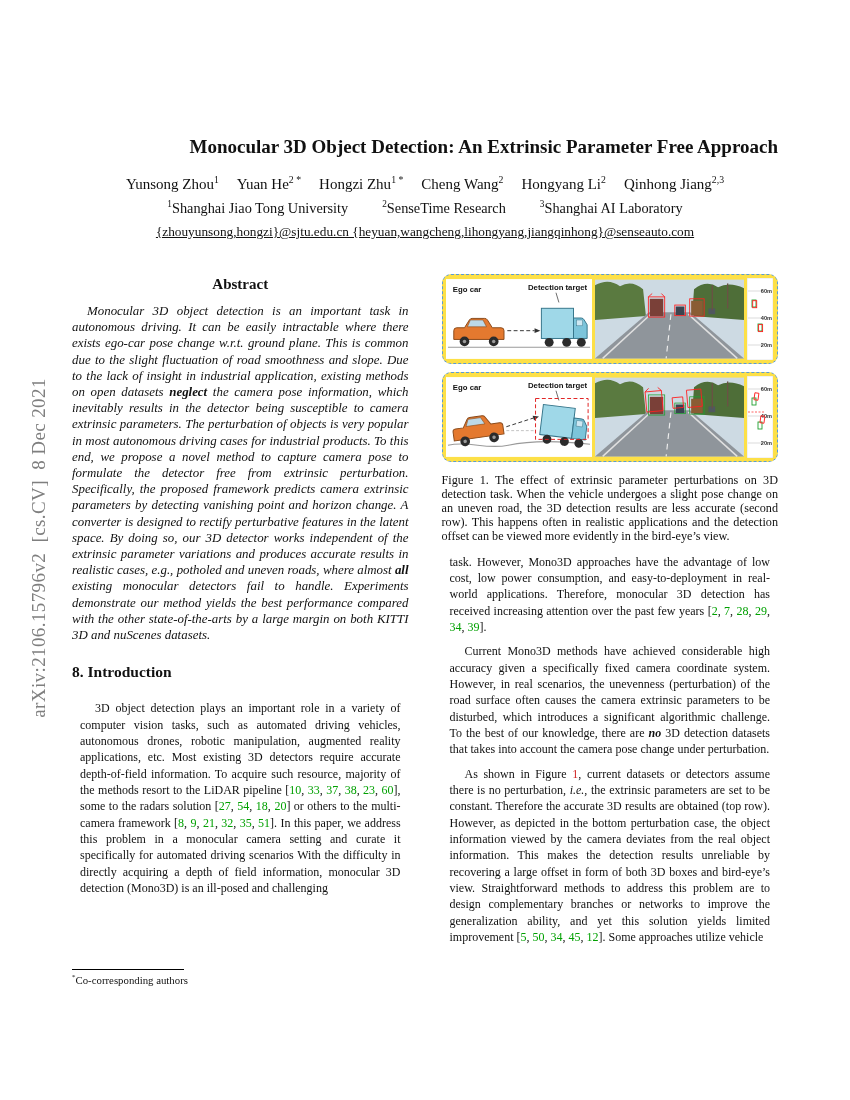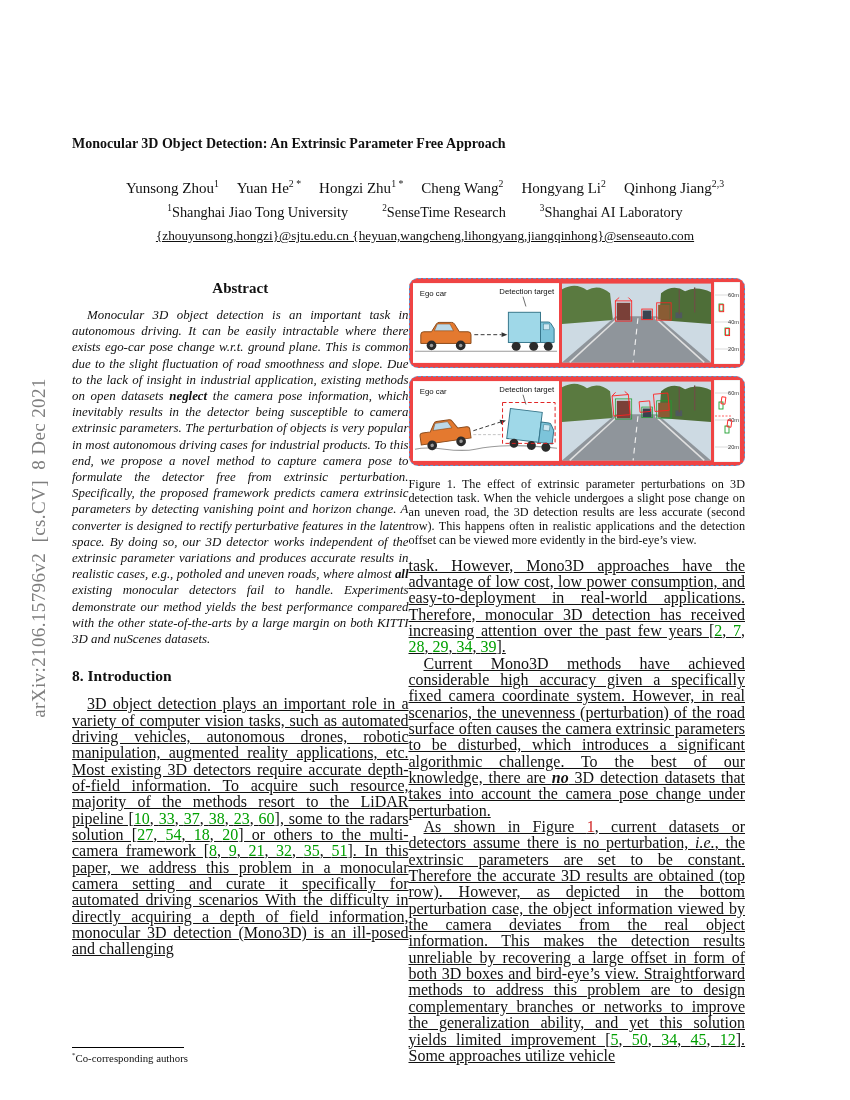--- a/index.html
+++ b/index.html
@@ -7,54 +7,54 @@
   body { width: 850px; height: 1100px; position: relative; overflow: hidden;
          font-family: "Liberation Serif", serif; color: #111; }
   .page { position: relative; width: 850px; height: 1100px; padding: 136px 72px 30px 72px; }
 
   
   .arxiv-stamp { position: absolute; left: 39px; top: 548px;
     transform: translate(-50%, -50%) rotate(-90deg);
     white-space: pre; font-size: 19px; color: #7f7f7f; letter-spacing: .4px; }
 
   
-  .title { text-align: left; font-size: 14px; font-weight: bold; margin: 0 0 28px 0; }
+  .title { text-align: right; font-size: 19px; font-weight: bold; margin: 0 0 18px 0; }
   .authors { text-align: center; font-size: 15px; margin-bottom: 7px; }
   .authors .author { margin: 8px 9px; white-space: nowrap; }
   .affils { text-align: center; font-size: 14.3px; margin-bottom: 7px; }
   .affils .affil { margin: 0 17px; white-space: nowrap; }
   sup, .s-sup { vertical-align: super; font-size: 0.65em; line-height: 0; }
   .emails { text-align: center; font-size: 13.3px; text-decoration: underline; }
 
   
-  .columns { display: flex; margin-top: 34px; min-height: 712px; }
+  .columns { display: flex; gap: 33px; margin-top: 34px; min-height: 712px; }
   .col { width: 336.5px; text-align: justify; }
   .col-left { display: flex; flex-direction: column; }
 
   .abstract-heading { text-align: center; font-size: 15px; font-weight: bold; margin: 2px 0 10px 0; }
   .abstract-body { font-style: italic; font-size: 12.9px; line-height: 16.2px; margin: 0; text-indent: 15px; }
   .section-heading { font-size: 15.5px; font-weight: bold; margin: 20px 0 11px 0; text-align: left; }
-  .body-par { font-size: 16px; line-height: 16.35px; margin: 0; text-decoration: underline; }
+  .body-par { font-size: 12px; line-height: 16.35px; margin: 8px; }
   .indent { text-indent: 15px; }
 
   .footnote { margin-top: auto; padding-top: 14px; }
   .footnote-rule { width: 112px; border-top: 1px solid #000; margin-bottom: 4px; }
   .footnote-text { font-size: 10.8px; text-align: left; }
 
   
   .s-cite { color: #00a000; }
   .s-ref  { color: #d02525; }
   .s-b  { font-weight: normal; }
   .s-i  { font-style: italic; }
   .s-bi { font-weight: bold; font-style: italic; }
 
   
   .figure { margin: 0 0 12px 0; }
   .fig-row { display: flex; gap: 3px; border: 1.6px dashed #5b9bd5; border-radius: 9px;
-             padding: 3px; background: #ef4444; margin-bottom: 8px; }
+             padding: 3px; background: #fde047; margin-bottom: 8px; font-weight: bold; }
   .fig-row svg { display: block; height: 82px; }
   svg.cartoon { width: 146px; }
   svg.photo { width: 149px; }
   svg.strip { width: 26px; }
   .fig-label { font-family: "Liberation Sans", sans-serif; font-size: 8px; fill: #111; }
   .strip-label { font-family: "Liberation Sans", sans-serif; font-size: 5.6px; fill: #333; }
   .caption { font-size: 12.2px; line-height: 13.9px; margin: 0 0 10px 0; text-align: justify; }
 </style>
 </head>
 <body>

